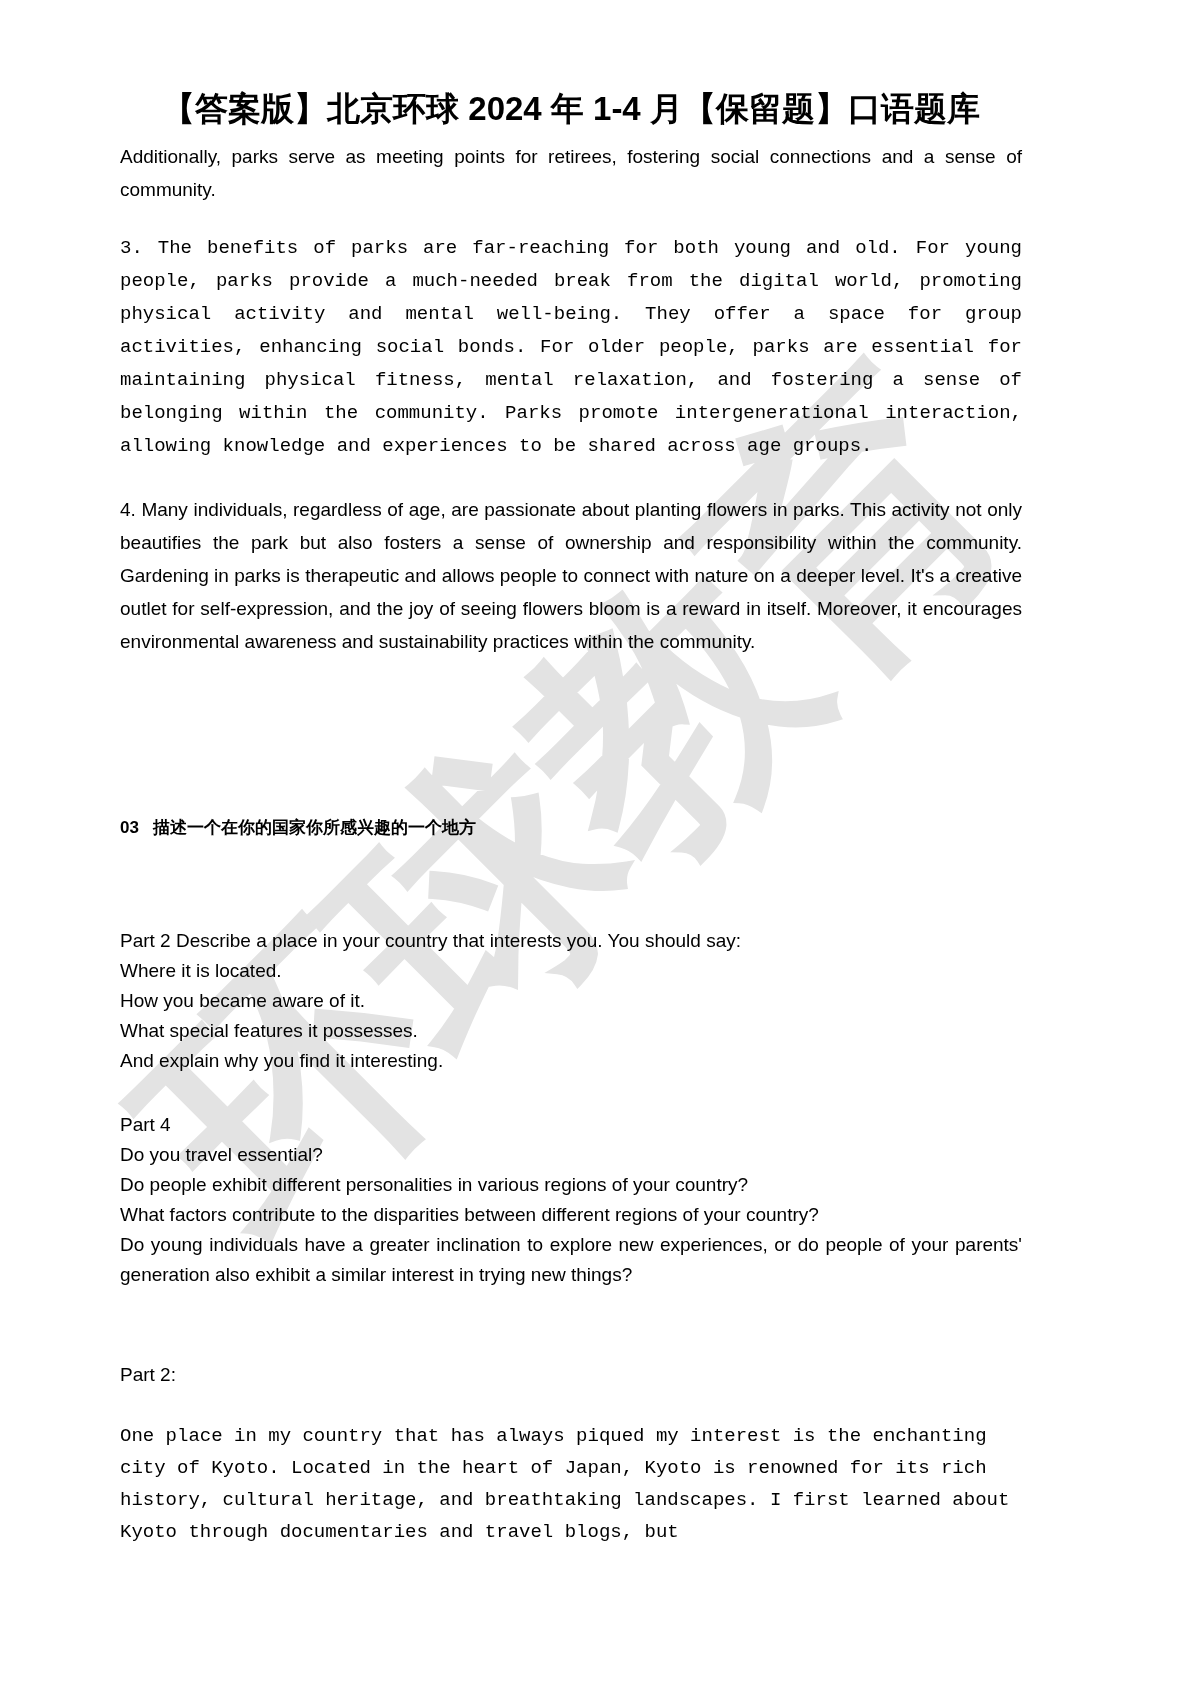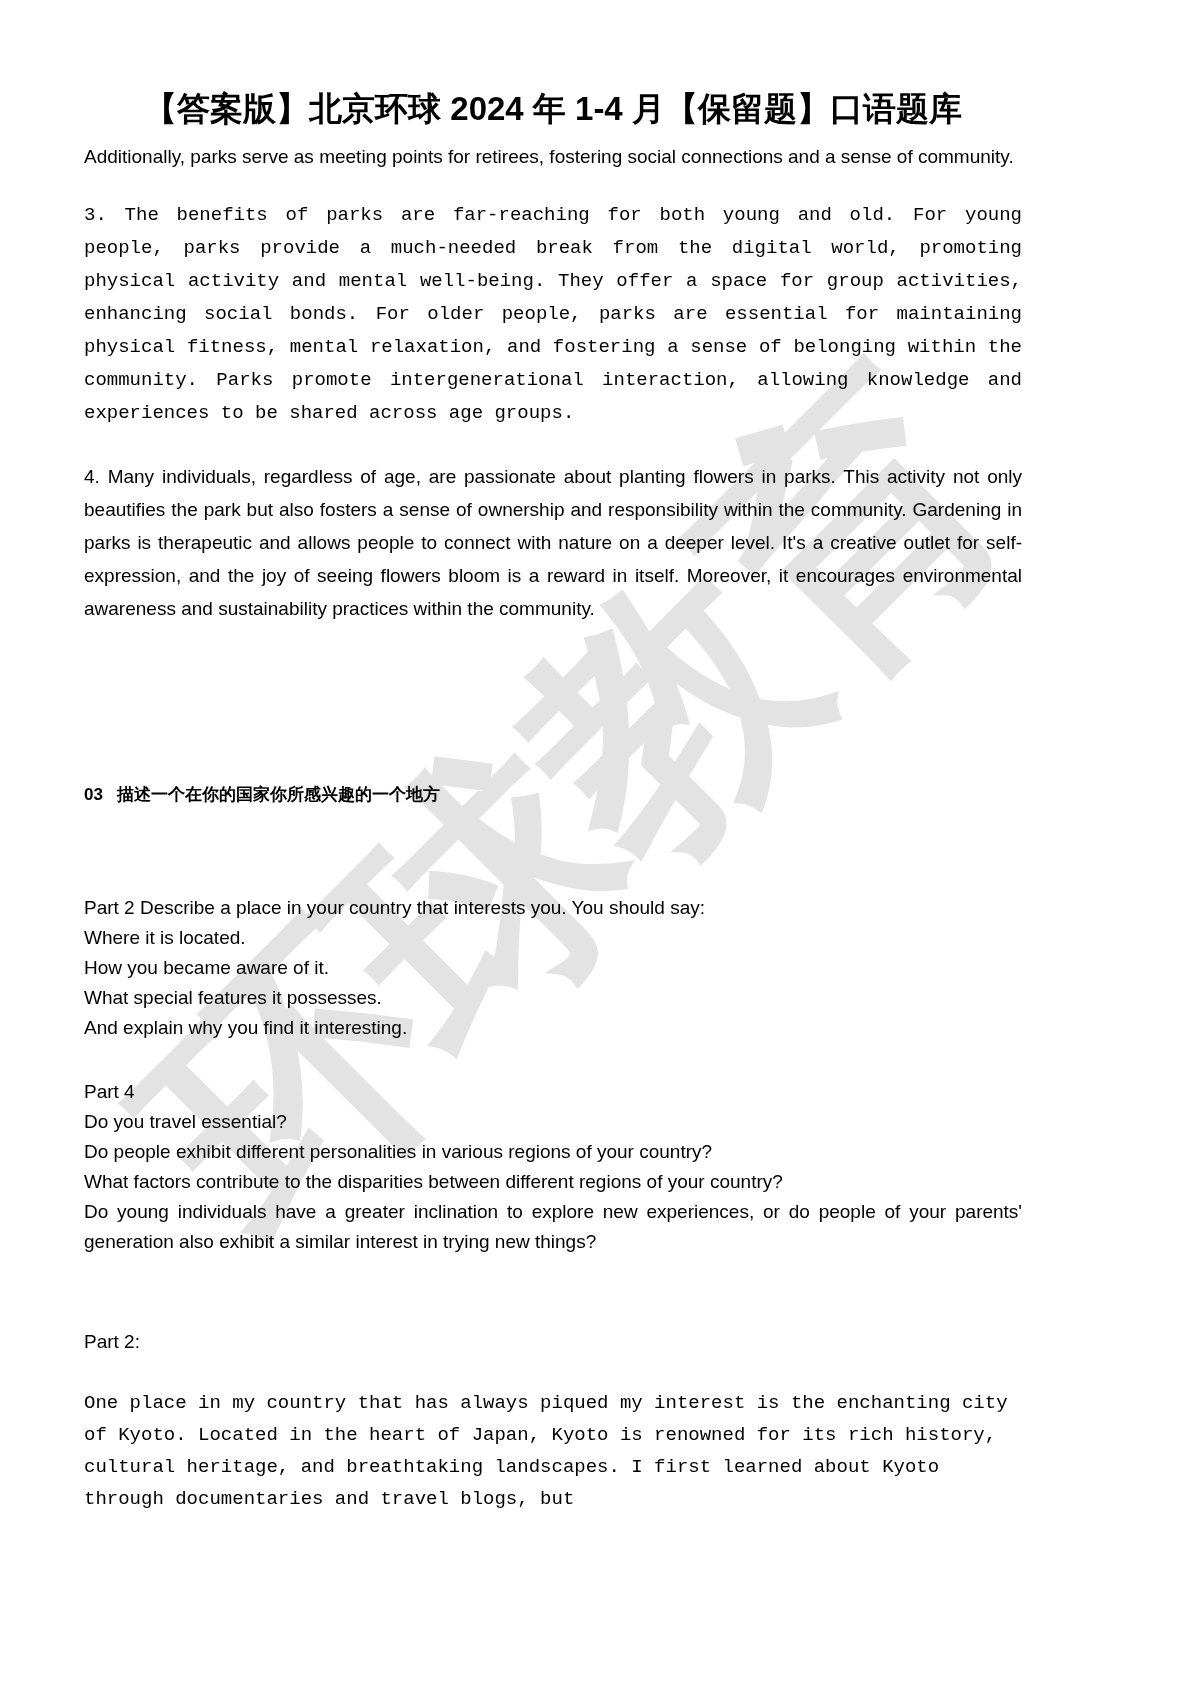--- a/index.html
+++ b/index.html
@@ -25,20 +25,21 @@
     letter-spacing: -6px;
     color: #e3e3e3;
     white-space: nowrap;
     z-index: 0;
     user-select: none;
   }
   .page-content {
     position: relative;
     z-index: 1;
     padding: 85px 168px 0 84px;
+    margin-left: 36px;
   }
   .doc-title {
     font-size: 33px;
     line-height: 48px;
     font-weight: 700;
     text-align: center;
     margin: 0 0 7px 0;
     white-space: nowrap;
   }
   .para {

